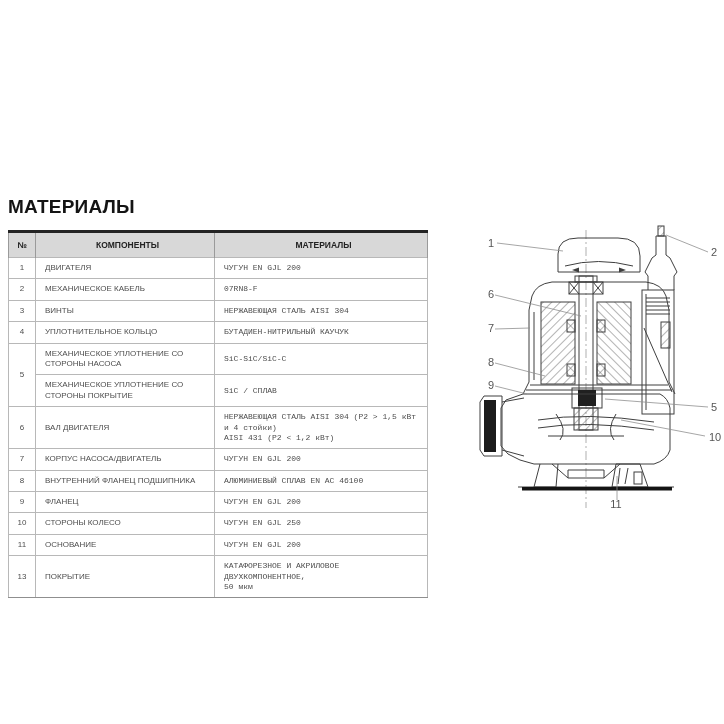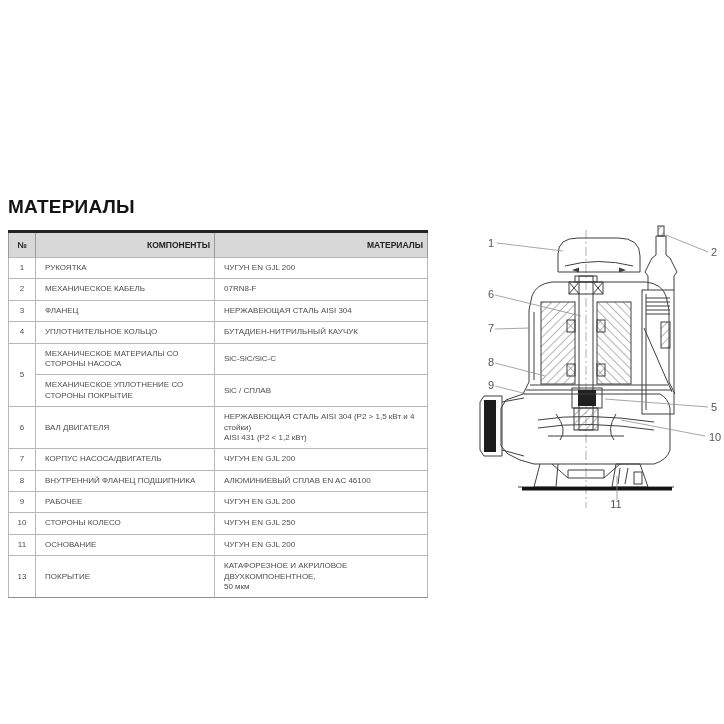--- a/index.html
+++ b/index.html
@@ -13,32 +13,32 @@
   }
   table.materials{
     position:absolute;left:8px;top:230px;width:419px;
     border-collapse:collapse;table-layout:fixed;
   }
   table.materials thead tr{
     background:#d8d8d8;
     border-top:3px solid #232323;border-bottom:1px solid #8f8f8f;
   }
   table.materials th{
-    font-size:8.5px;font-weight:bold;color:#232323;text-align:right;
+    font-size:8.5px;font-weight:bold;color:#232323;text-align:center;
     padding:7px 4px 7px 9px;border-left:1px solid #9a9a9a;border-right:1px solid #9a9a9a;
   }
   table.materials th.num{text-align:center;padding:7px 0;}
   table.materials td{
     font-size:8px;color:#4d4d4d;line-height:1.3;vertical-align:middle;
     padding:5px 6px 5px 9px;
     border:1px solid #b8b8b8;
   }
   table.materials td.num{text-align:center;padding:5px 0;}
   table.materials tbody tr:last-child td{border-bottom:1.5px solid #8f8f8f;}
-  td.mat{white-space:pre-line;}
+  td.mat{white-space:pre-line;font-family:Liberation Mono, monospace;}
   svg text{font-family:"Liberation Sans", sans-serif;}
 </style>
 </head>
 <body>
 
 <h1 class="page-title">МАТЕРИАЛЫ</h1>
 
 <table class="materials">
   <colgroup>
       <col style="width:27px">
@@ -48,41 +48,41 @@
   <thead>
     <tr>
       <th class="num">№</th>
       <th>КОМПОНЕНТЫ</th>
       <th>МАТЕРИАЛЫ</th>
     </tr>
   </thead>
   <tbody>
     <tr>
       <td class="num">1</td>
-      <td>РУКОЯТКА</td>
+      <td>ДВИГАТЕЛЯ</td>
       <td class="mat">ЧУГУН EN GJL 200</td>
     </tr>
     <tr>
       <td class="num">2</td>
       <td>МЕХАНИЧЕСКОЕ КАБЕЛЬ</td>
       <td class="mat">07RN8-F</td>
     </tr>
     <tr>
       <td class="num">3</td>
-      <td>ФЛАНЕЦ</td>
+      <td>ВИНТЫ</td>
       <td class="mat">НЕРЖАВЕЮЩАЯ СТАЛЬ AISI 304</td>
     </tr>
     <tr>
       <td class="num">4</td>
       <td>УПЛОТНИТЕЛЬНОЕ КОЛЬЦО</td>
       <td class="mat">БУТАДИЕН-НИТРИЛЬНЫЙ КАУЧУК</td>
     </tr>
     <tr>
       <td class="num" rowspan="2">5</td>
-      <td>МЕХАНИЧЕСКОЕ МАТЕРИАЛЫ СО СТОРОНЫ НАСОСА</td>
+      <td>МЕХАНИЧЕСКОЕ УПЛОТНЕНИЕ СО СТОРОНЫ НАСОСА</td>
       <td class="mat">SiC-SiC/SiC-C</td>
     </tr>
     <tr>
       <td>МЕХАНИЧЕСКОЕ УПЛОТНЕНИЕ СО СТОРОНЫ ПОКРЫТИЕ</td>
       <td class="mat">SiC / СПЛАВ</td>
     </tr>
     <tr>
       <td class="num">6</td>
       <td>ВАЛ ДВИГАТЕЛЯ</td>
       <td class="mat">НЕРЖАВЕЮЩАЯ СТАЛЬ AISI 304 (P2 &gt; 1,5 кВт и 4 стойки)
@@ -93,21 +93,21 @@
       <td>КОРПУС НАСОСА/ДВИГАТЕЛЬ</td>
       <td class="mat">ЧУГУН EN GJL 200</td>
     </tr>
     <tr>
       <td class="num">8</td>
       <td>ВНУТРЕННИЙ ФЛАНЕЦ ПОДШИПНИКА</td>
       <td class="mat">АЛЮМИНИЕВЫЙ СПЛАВ EN AC 46100</td>
     </tr>
     <tr>
       <td class="num">9</td>
-      <td>РАБОЧЕЕ</td>
+      <td>ФЛАНЕЦ</td>
       <td class="mat">ЧУГУН EN GJL 200</td>
     </tr>
     <tr>
       <td class="num">10</td>
       <td>СТОРОНЫ КОЛЕСО</td>
       <td class="mat">ЧУГУН EN GJL 250</td>
     </tr>
     <tr>
       <td class="num">11</td>
       <td>ОСНОВАНИЕ</td>

